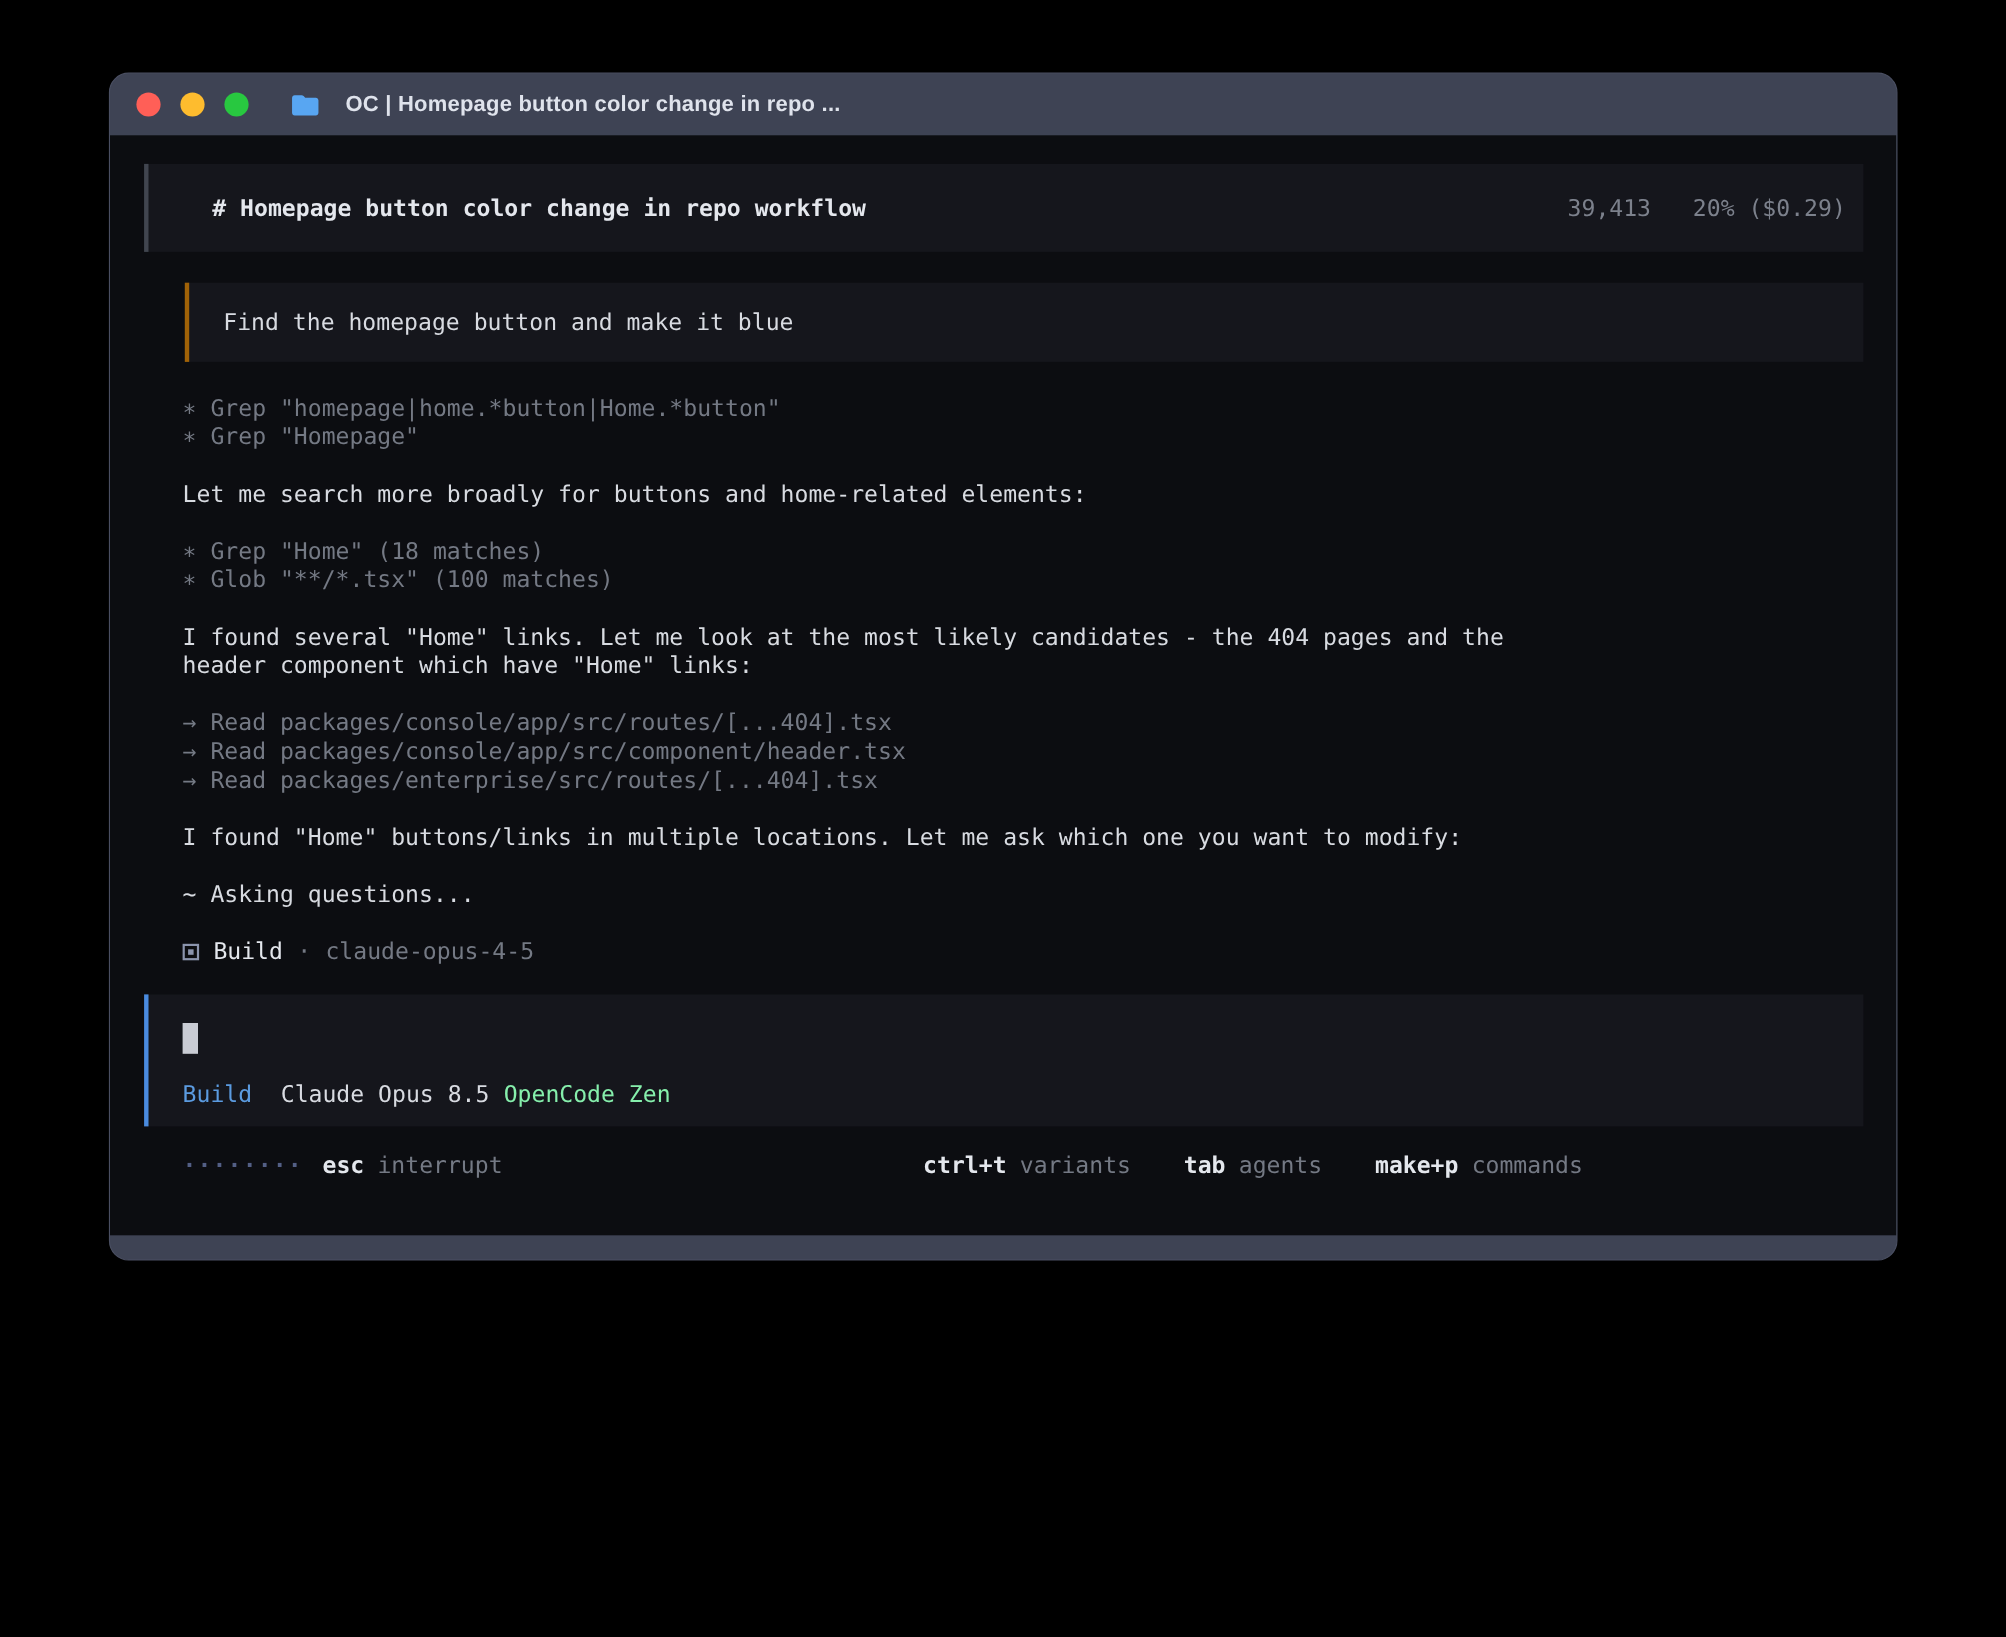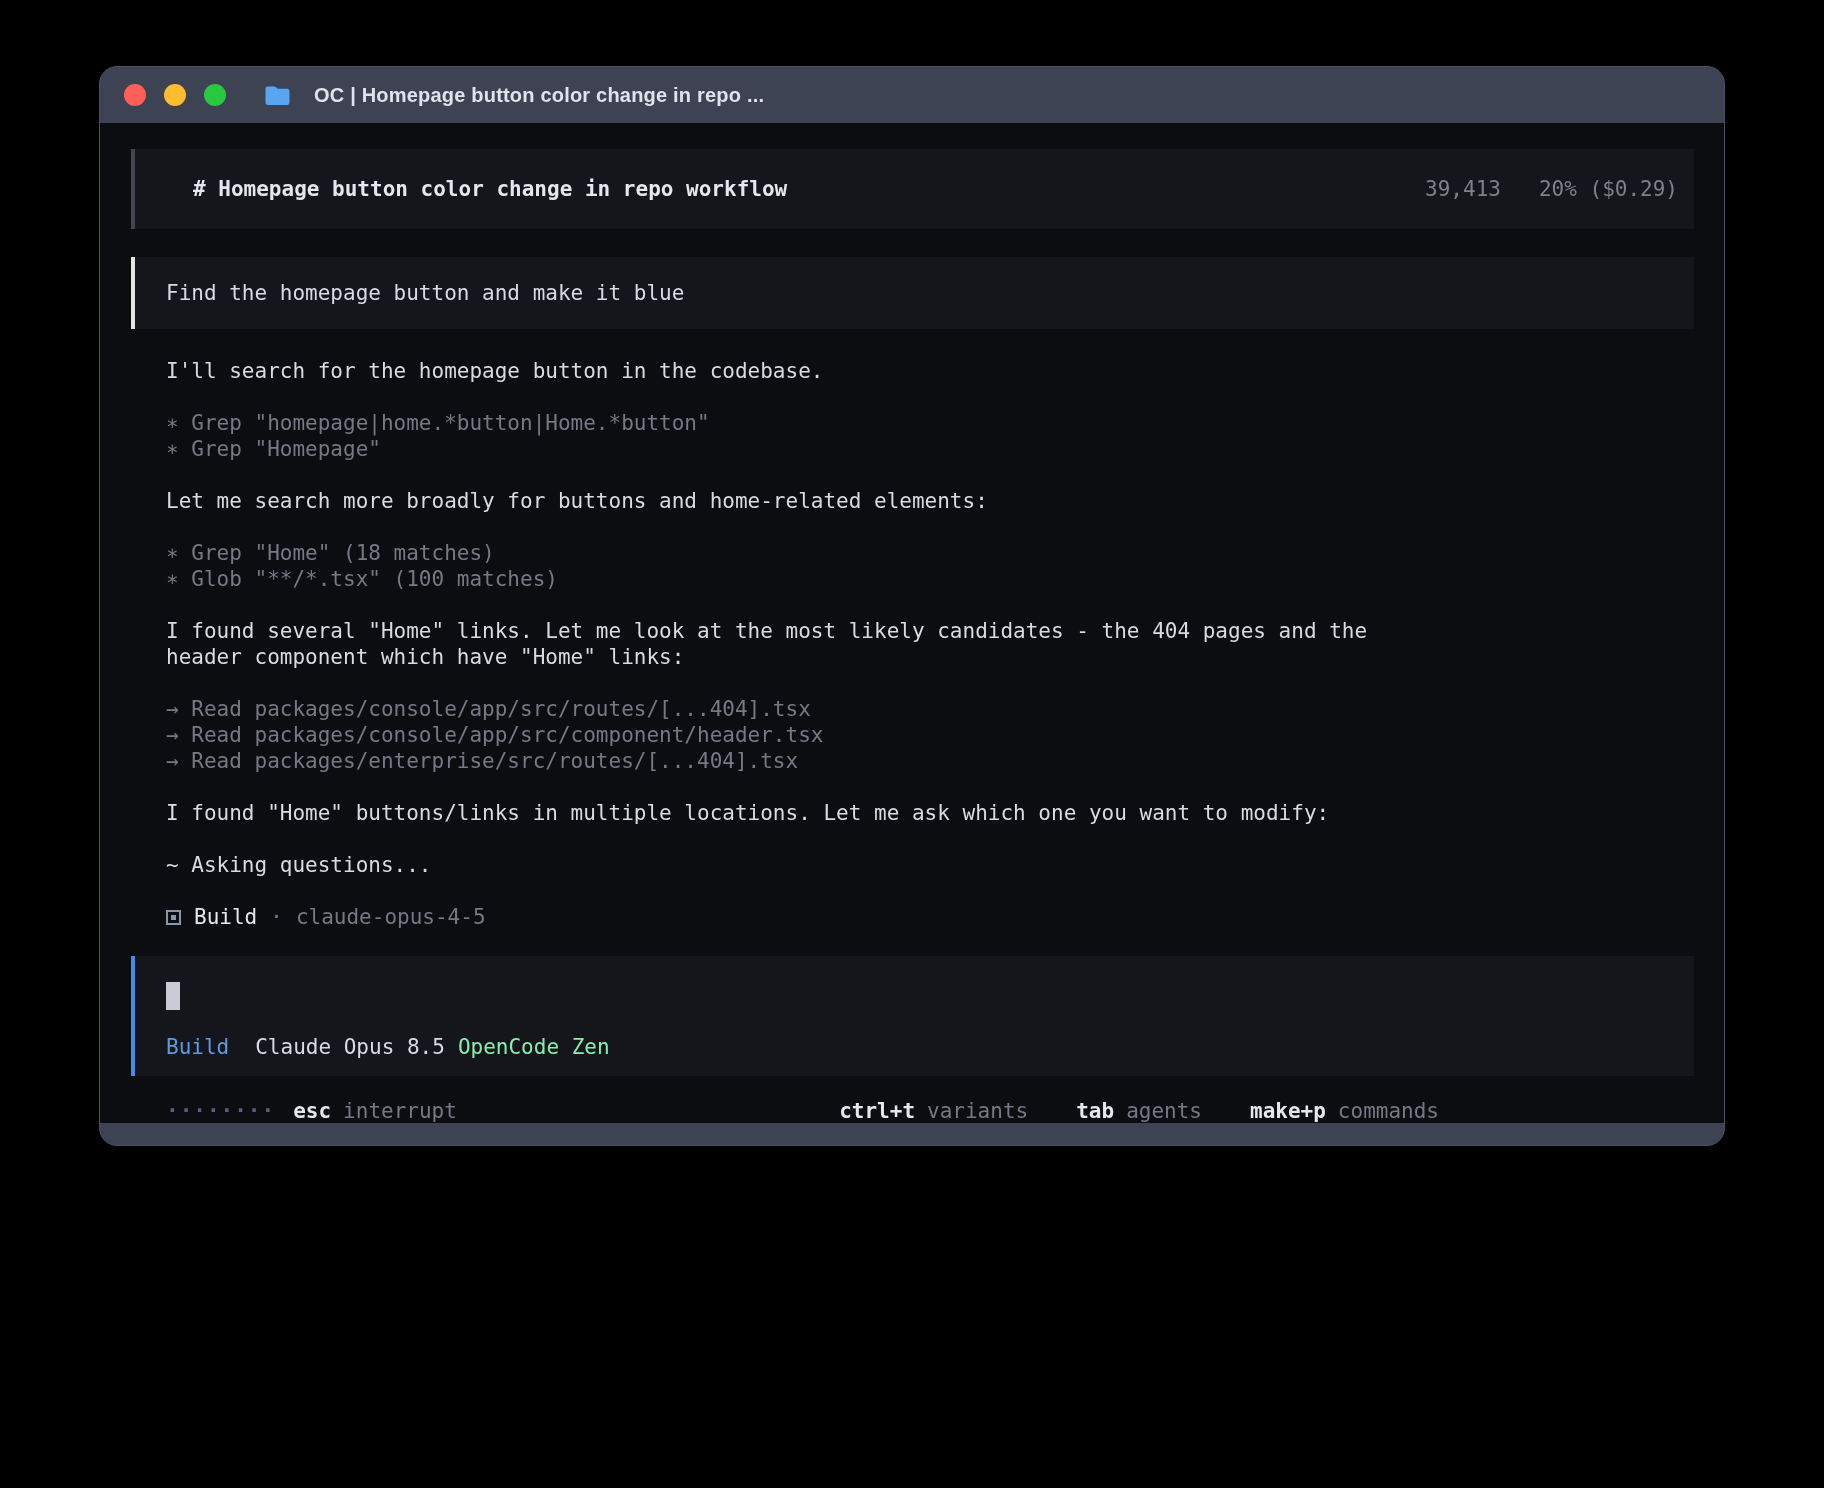--- a/index.html
+++ b/index.html
@@ -35,22 +35,22 @@
 
   .session-header {
     height:80px; border-left:4px solid #41454f;
     display:flex; align-items:center; justify-content:space-between;
     padding:0 16px 0 31px;
   }
   .session-title { font-weight:700; color:#e4e7ed;margin-left:27px; }
   .session-stats { display:flex; gap:38px; color:#7c818c; }
 
   .user-msg {
-    margin-top:28px; height:72px; border-left:4px solid #e5e5e5;
-    display:flex; align-items:center; padding-left:31px; color:#d8dbe1;
+    margin-top:28px; height:72px; border-left:4px solid #a16207;
+    display:flex; align-items:center; padding-left:31px; color:#d8dbe1;margin-left:37px;
   }
 
   .conversation { padding-left:35px; margin-top:29px; }
   .para { margin-bottom:26px; max-width:1270px; }
   .muted { color:#747984; }
 
   .task-row { display:flex; align-items:center; gap:13px; }
   .task-icon {
     width:15px; height:15px; border:2px solid #8b94ad;
     display:inline-flex; align-items:center; justify-content:center; flex:none;
@@ -111,21 +111,20 @@
         <span>20% ($0.29)</span>
       </span>
     </div>
 
     <div class="user-msg block">
       <span>Find the homepage button and make it blue</span>
     </div>
 
     <div class="conversation">
 
-      <div class="para">I'll search for the homepage button in the codebase.</div>
 
       <div class="para">
         <div class="muted">∗ Grep "homepage|home.*button|Home.*button"</div>
         <div class="muted">∗ Grep "Homepage"</div>
       </div>
 
       <div class="para">Let me search more broadly for buttons and home-related elements:</div>
 
       <div class="para">
         <div class="muted">∗ Grep "Home" (18 matches)</div>

